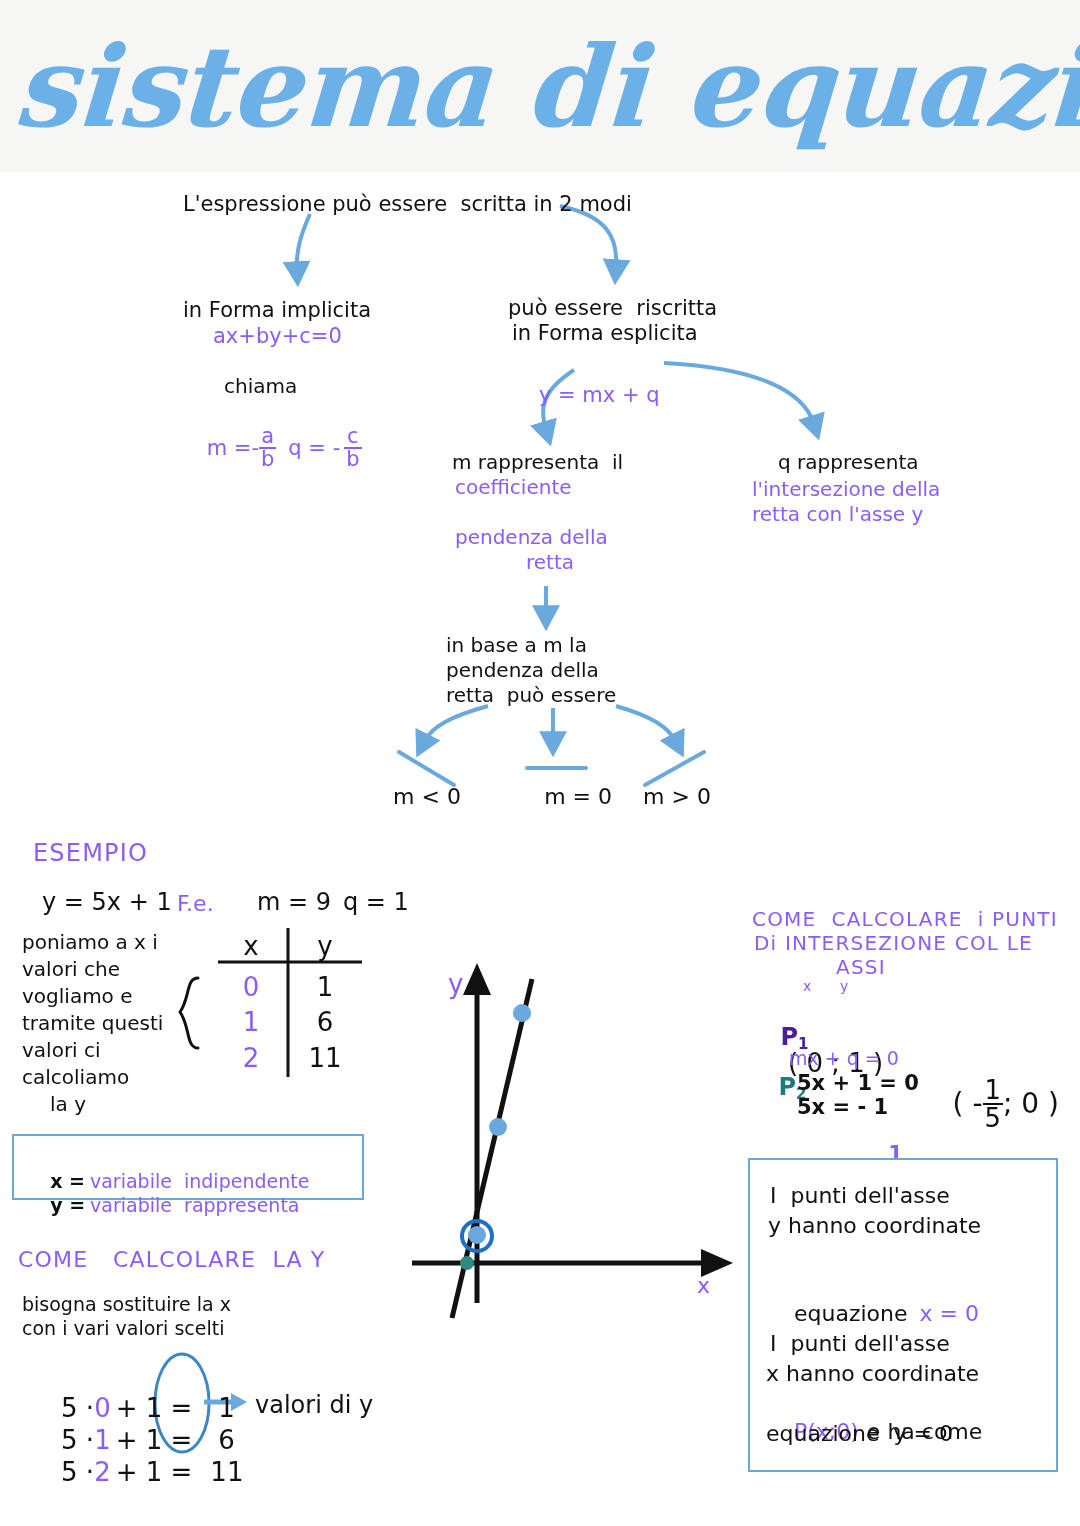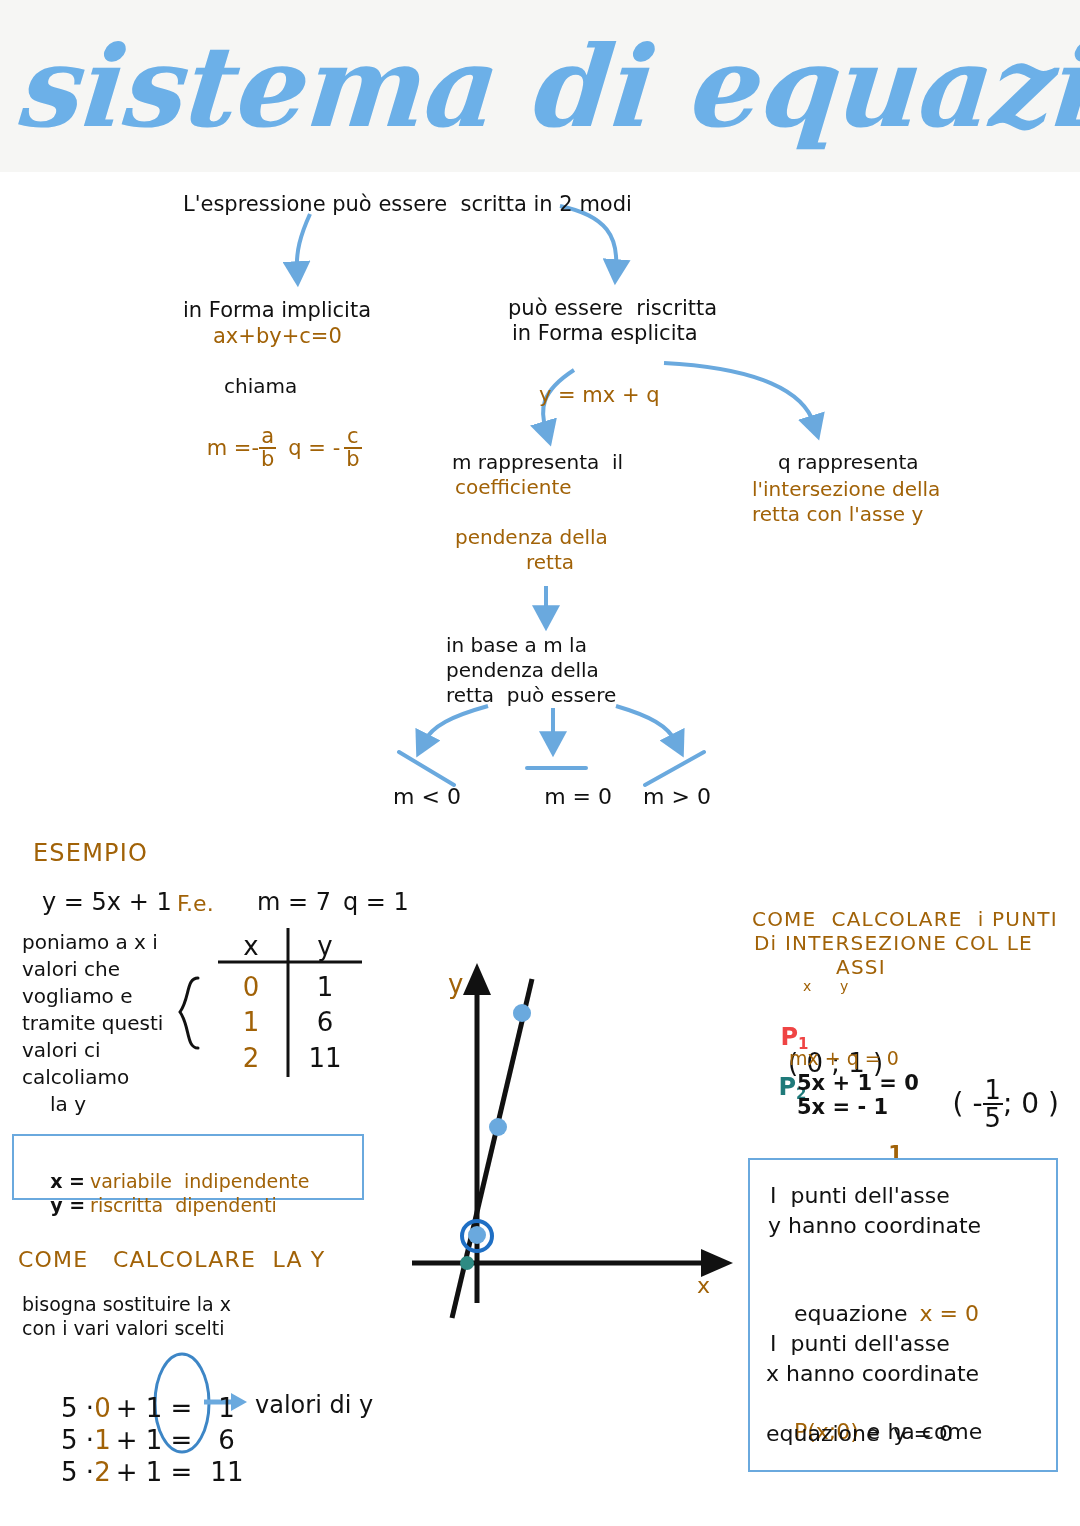--- a/index.html
+++ b/index.html
@@ -44,22 +44,22 @@
 
   
   .h {
     position: absolute;
     font-family: "DejaVu Sans", sans-serif;
     color: #111111;
     font-size: 19px;
     line-height: 24px;
     white-space: pre;
   }
-  .blue   { color: #a16207; }
-  .dkblue { color: #ef4444; }
+  .blue   { color: #8b5cf6; }
+  .dkblue { color: #4c1d95; }
   .teal   { color: #1f7a7a; }
   .bold   { font-weight: bold; }
   .cap    { letter-spacing: 1.2px; }
 
   .sz14 { font-size: 14px; line-height: 17px; }
   .sz19 { font-size: 19px; line-height: 24px; }
   .sz20 { font-size: 20px; line-height: 25px; }
   .sz21 { font-size: 21px; line-height: 27px; }
   .sz22 { font-size: 22px; line-height: 28px; }
   .sz24 { font-size: 24px; line-height: 30px; }
@@ -161,21 +161,21 @@
   <div class="h sz20" style="left:446px; top:683px;">retta  può essere</div>
 
   <div class="h sz22 ctr" style="left:372px; top:783px; width:110px;">m &lt; 0</div>
   <div class="h sz22 ctr" style="left:502px; top:783px; width:110px;text-align:right;">m = 0</div>
   <div class="h sz22 ctr" style="left:622px; top:783px; width:110px;">m &gt; 0</div>
 
   <div class="h sz24 blue cap" style="left:33px; top:838px;">ESEMPIO</div>
 
   <div class="h sz24" style="left:42px; top:887px;">y = 5x + 1</div>
   <div class="h sz22 blue" style="left:177px; top:890px;">F.e.</div>
-  <div class="h sz24" style="left:257px; top:887px;">m = 7</div>
+  <div class="h sz24" style="left:257px; top:887px;">m = 9</div>
   <div class="h sz24" style="left:343px; top:887px;">q = 1</div>
 
   <div>
     <div class="h sz20" style="left:22px; top:930px;">poniamo a x i</div>
     <div class="h sz20" style="left:22px; top:957px;">valori che</div>
     <div class="h sz20" style="left:22px; top:984px;">vogliamo e</div>
     <div class="h sz20" style="left:22px; top:1011px;">tramite questi</div>
     <div class="h sz20" style="left:22px; top:1038px;">valori ci</div>
     <div class="h sz20" style="left:22px; top:1065px;">calcoliamo</div>
     <div class="h sz20" style="left:50px; top:1092px;">la y</div>
@@ -201,21 +201,21 @@
   <div>
     <div class="h sz26 blue ctr" style="left:228px; top:1042px; width:46px;">2</div>
     <div class="h sz26 ctr" style="left:302px; top:1042px; width:46px;">11</div>
   </div>
 
   <div class="box" style="left:12px; top:1134px; width:352px; height:66px;"></div>
   <div class="h sz19" style="left:26px; top:1145px;">
     <span class="bold">x =</span><span style="display:inline-block;width:5px"></span><span class="blue">variabile  indipendente</span>
   </div>
   <div class="h sz19" style="left:26px; top:1169px;">
-    <span class="bold">y =</span><span style="display:inline-block;width:5px"></span><span class="blue">riscritta  dipendenti</span>
+    <span class="bold">y =</span><span style="display:inline-block;width:5px"></span><span class="blue">variabile  rappresenta</span>
   </div>
 
   <div class="h sz22 blue cap" style="left:18px; top:1246px;">COME   CALCOLARE  LA Y</div>
   <div class="h sz19" style="left:22px; top:1292px;">bisogna sostituire la x</div>
   <div class="h sz19" style="left:22px; top:1316px;">con i vari valori scelti</div>
 
   <svg class="layer" width="1080" height="1526" viewBox="0 0 1080 1526">
     <ellipse cx="182" cy="1403" rx="27" ry="49" stroke="#3d86c6" stroke-width="3" fill="none"></ellipse>
     <line x1="204" y1="1402" x2="234" y2="1402" stroke="#6aa9de" stroke-width="5"></line>
     <path d="M231,1393 L247,1402 L231,1411 Z" fill="#6aa9de"></path>

